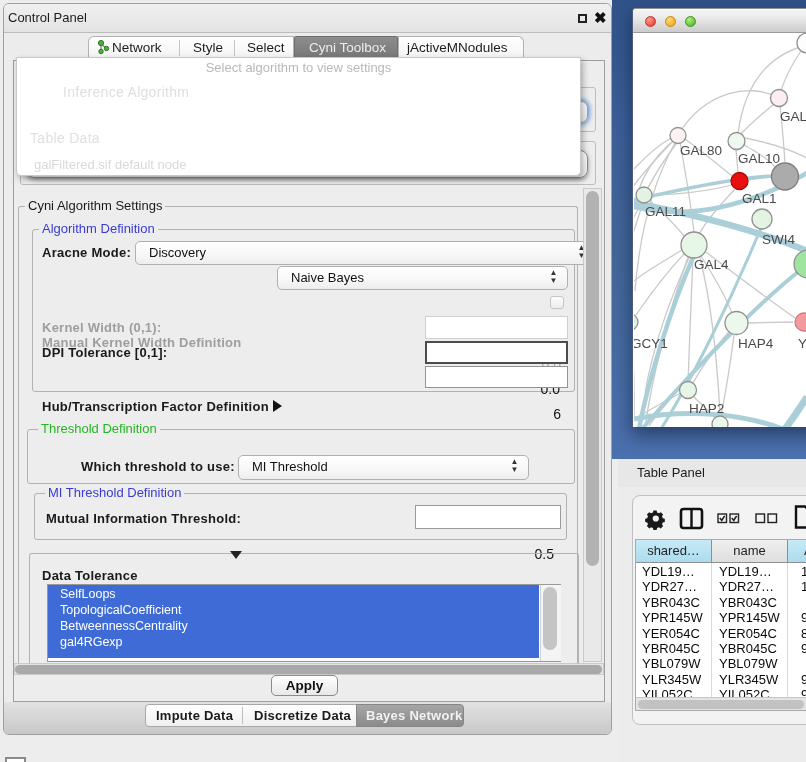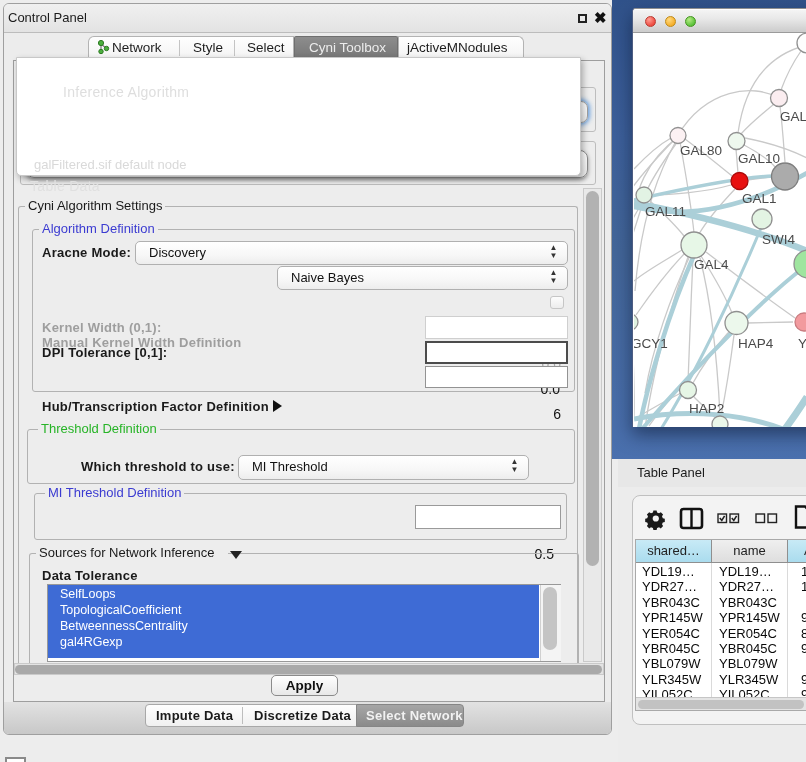--- a/index.html
+++ b/index.html
@@ -223,21 +223,21 @@
 <div class="abs" style="left:20px;top:141px;width:574px;height:42px;border:1px solid #bdbdbd;border-radius:3px;"></div>
 <div class="abs" style="left:26px;top:150px;width:562px;height:28px;background:linear-gradient(#fff,#ececec);
      border:1.5px solid #8a8a8a;border-radius:8px;box-shadow:0 2px 4px rgba(0,0,0,.4);box-sizing:border-box;"></div>
 
 <div class="abs" style="left:18px;top:206px;width:558px;height:456px;border:1px solid #b2b2b2;border-bottom:none;border-radius:3px 3px 0 0;"></div>
 <div class="grplab" style="left:25px;top:199px;color:#1a1a1a;">Cyni Algorithm Settings</div>
 
 <div class="grp" style="left:32px;top:229px;width:541px;height:161px;"></div>
 <div class="grplab" style="left:39px;top:222px;color:#3b3bd1;">Algorithm Definition</div>
 <div class="lbl" style="left:42px;top:245px;">Aracne Mode:</div>
-<div class="combo" style="left:135px;top:241px;width:431px;height:22px;">
+<div class="combo" style="left:135px;top:241px;width:431px;height:22px;padding-left:28px;">
   <span class="ct">Discovery</span>
       <span class="ar">▲<br>▼</span>
     </div>
 <div class="combo" style="left:277px;top:266px;width:289px;height:22px;">
   <span class="ct">Naive Bayes</span>
       <span class="ar">▲<br>▼</span>
     </div>
 <div class="lbl dis" style="left:42px;top:307px;margin-top:28px;">Manual Kernel Width Definition</div>
 <div class="abs" style="left:550px;top:296px;width:14px;height:13px;border:1px solid #c6c6c6;border-radius:3px;
      background:linear-gradient(#fdfdfd,#ececec);box-sizing:border-box;"></div>
@@ -260,55 +260,56 @@
 <div class="grp" style="left:27px;top:429px;width:546px;height:53px;"></div>
 <div class="grplab" style="left:38px;top:422px;color:#27b427;">Threshold Definition</div>
 <div class="lbl" style="left:81px;top:459px;">Which threshold to use:</div>
 <div class="combo" style="left:238px;top:455px;width:289px;height:23px;">
   <span class="ct">MI Threshold</span>
       <span class="ar">▲<br>▼</span>
     </div>
 
 <div class="grp" style="left:34px;top:493px;width:531px;height:45px;"></div>
 <div class="grplab" style="left:45px;top:486px;color:#3b3bd1;">MI Threshold Definition</div>
+<div class="lbl" style="left:46px;top:511px;">Mutual Information Threshold:</div>
 <div class="fld" style="left:415px;top:505px;width:146px;height:24px;border-color:#9a9a9a;box-sizing:border-box;">
   <span style="top:4px;">0.5</span>
     </div>
 
 <div class="abs" style="left:29px;top:553px;width:548px;height:109px;border:1px solid #b2b2b2;border-bottom:none;border-radius:3px 3px 0 0;"></div>
-<div class="grplab" style="left:36px;top:546px;color:#1a1a1a;">Sources for Network Inference&nbsp;&nbsp;&nbsp;</div>
 <div class="abs" style="left:230px;top:551px;width:0;height:0;border-top:8px solid #222;
      border-left:6.5px solid transparent;border-right:6.5px solid transparent;"></div>
 <div class="lbl" style="left:42px;top:568px;">Data Tolerance</div>
 
 <div class="abs" style="left:47px;top:584px;width:514px;height:78px;background:#fff;border:1px solid #989898;box-sizing:border-box;"></div>
 <div class="abs" style="left:48px;top:585px;width:491px;height:73px;background:#3e6bd5;"></div>
 <div class="abs" style="left:60px;top:586px;font-size:12.5px;color:#fff;line-height:16px;">SelfLoops<br>TopologicalCoefficient<br>BetweennessCentrality<br>gal4RGexp</div>
 <div class="abs" style="left:540px;top:585px;width:20px;height:76px;background:#f4f4f4;border-left:1px solid #d0d0d0;"></div>
 <div class="abs" style="left:543px;top:587px;width:14px;height:63px;background:#c4c4c4;border-radius:7px;"></div>
 
 <div class="abs" style="left:583px;top:188px;width:19px;height:474px;background:#e9e9e9;border:1px solid #cacaca;box-sizing:border-box;"></div>
 <div class="abs" style="left:586px;top:191px;width:13px;height:375px;background:#b2b2b2;border-radius:7px;"></div>
 <div class="abs" style="left:14px;top:663px;width:590px;height:12px;background:#e3e3e3;border:1px solid #cacaca;box-sizing:border-box;"></div>
 <div class="abs" style="left:15px;top:664.5px;width:587px;height:9px;background:#a9a9a9;border-radius:5px;"></div>
 
 <div class="abs" style="left:16px;top:57px;width:565px;height:119px;background:#fff;border:1px solid #c8c8c8;
      border-radius:0 0 5px 5px;box-shadow:2px 3px 6px rgba(0,0,0,.3);box-sizing:border-box;"></div>
 <div class="abs" style="left:30px;top:84px;font-size:14px;color:#dedede;letter-spacing:0.3px;margin-left:33px;">Inference Algorithm</div>
-<div class="abs" style="left:30px;top:130px;font-size:14px;color:#e0e0e0;letter-spacing:0.3px;margin-top:48px;">Table Data</div>
+<div class="abs" style="left:30px;top:130px;font-size:14px;color:#e0e0e0;letter-spacing:0.3px;">Table Data</div>
 <div class="abs" style="left:34px;top:157px;font-size:13px;color:#d9d9d9;">galFiltered.sif default node</div>
+<div class="abs" style="left:16px;top:60px;width:565px;text-align:center;font-size:13px;color:#b8b8b8;">Select algorithm to view settings</div>
 
 <div class="abs" style="left:4px;top:702px;width:607px;height:32px;border-radius:0 0 5px 5px;
      background:linear-gradient(#e2e2e2,#c8c8c8);"></div>
 <div class="abs" style="left:271px;top:675px;width:67px;height:21px;background:linear-gradient(#fff,#e8e8e8);
      border:1px solid #8b8b8b;border-radius:5px;box-sizing:border-box;text-align:center;line-height:19px;font-size:13.5px;font-weight:600;color:#111;">Apply</div>
 <div class="abs" style="left:145px;top:704px;width:212px;height:23px;background:linear-gradient(#fefefe,#f0f0f0);
      border:1px solid #a8a8a8;border-radius:4px 0 0 4px;box-sizing:border-box;"></div>
 <div class="abs" style="left:242px;top:707px;width:1px;height:17px;background:#bdbdbd;"></div>
 <div class="abs" style="left:356px;top:704px;width:108px;height:23px;background:linear-gradient(#a6a6a6,#8b8b8b);
      border:1px solid #868686;border-radius:0 4px 4px 0;box-sizing:border-box;"></div>
 <div class="abs lbl" style="left:156px;top:704px;height:23px;line-height:23px;font-size:13px;">Impute Data</div>
 <div class="abs lbl" style="left:254px;top:704px;height:23px;line-height:23px;font-size:13px;">Discretize Data</div>
-<div class="abs lbl" style="left:366px;top:704px;height:23px;line-height:23px;font-size:13px;color:#f2f2f2;">Select Network</div>
+<div class="abs lbl" style="left:366px;top:704px;height:23px;line-height:23px;font-size:13px;color:#f2f2f2;">Bayes Network</div>
 
 <div class="abs" style="left:5px;top:757px;width:17px;height:12px;border:2px solid #8a8a8a;background:#fff;"></div>
 
 </div>
 
 </body></html>

